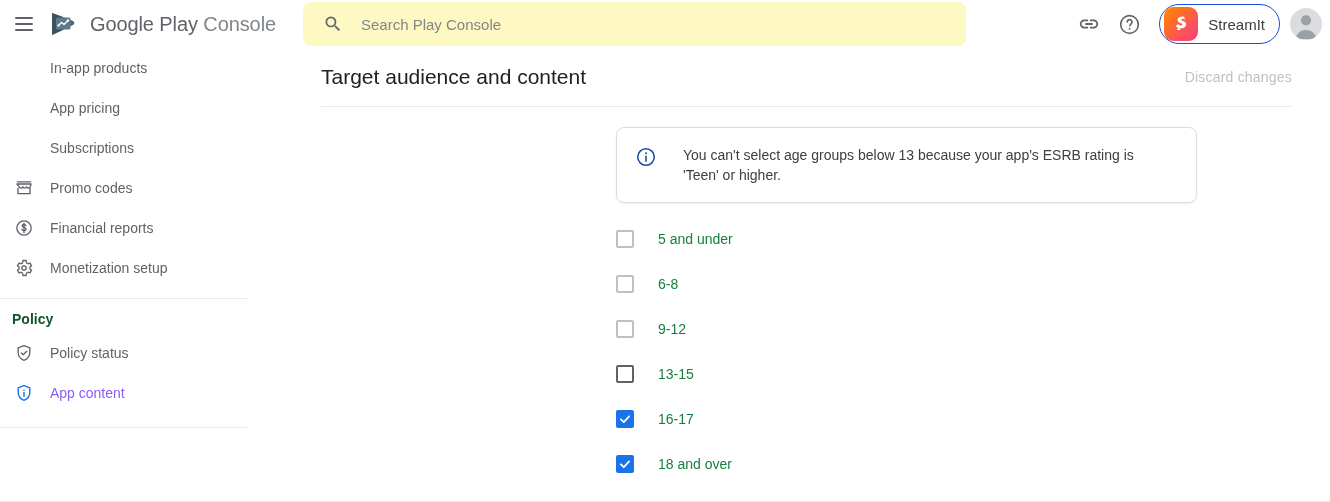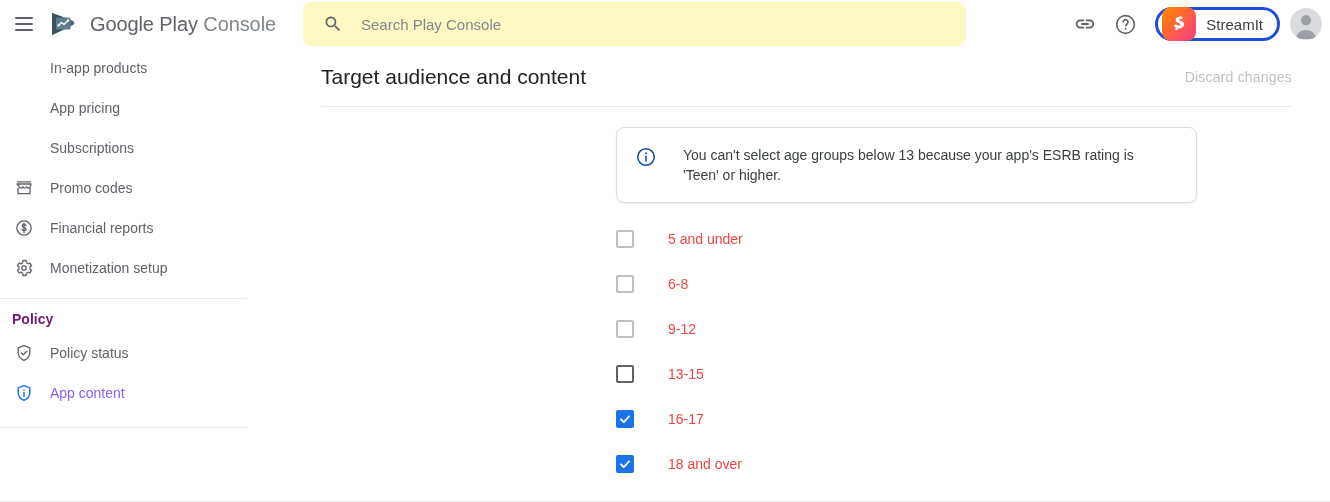--- a/index.html
+++ b/index.html
@@ -86,23 +86,23 @@
   .icon-btn {
     width: 40px; height: 40px;
     display: flex; align-items: center; justify-content: center;
     border-radius: 50%;
     cursor: pointer;
   }
   .app-chip {
     display: flex;
     align-items: center;
     gap: 10px;
-    height: 34px;
+    height: 40px;
     padding: 0 14px 0 4px;
-    border: 3px solid #1d4ed8;
+    border: 1px solid #1d4ed8;
     border-radius: 22px;
     margin: 0 8px 0 10px;
     cursor: pointer;
   }
   .app-icon {
     width: 34px; height: 34px;
     border-radius: 9px;
     background: linear-gradient(135deg, #ff8a00 0%, #ff6a2b 38%, #fb4c6a 75%, #f5416c 100%);
     display: flex; align-items: center; justify-content: center;
     flex: none;
@@ -154,21 +154,21 @@
 
   .nav-divider {
     height: 1px;
     background: #e8eaed;
     width: 247px;
     margin: 10px 0 0 0;
   }
   .nav-section-title {
     font-size: 14px;
     font-weight: bold;
-    color: #701a75;
+    color: #14532d;
     padding: 12px 0 6px 12px;
   }
 
   
   .main {
     position: absolute;
     left: 265px; top: 48px;
     width: 1083px;
     height: 454px;
     background: #fff;
@@ -233,23 +233,23 @@
     flex: none;
     margin-left: 0px;
     display: flex; align-items: center; justify-content: center;
   }
   .cbox.disabled { border: 2px solid #bdc1c6; background: #fff; }
   .cbox.unchecked { border: 2px solid #5f6368; background: #fff; }
   .cbox.checked { border: 2px solid #1a73e8; background: #1a73e8; }
   .cbox .tick { display: none; }
   .cbox.checked .tick { display: block; }
   .check-label {
-    margin-left: 34px;
+    margin-left: 24px;
     font-size: 14px;
-    color: #ef4444;
+    color: #15803d;
   }
 
   .page-bottom-rule {
     position: absolute;
     left: 0; bottom: 0;
     width: 1330px;
     height: 1px;
     background: #e8eaed;
   }
 </style>

